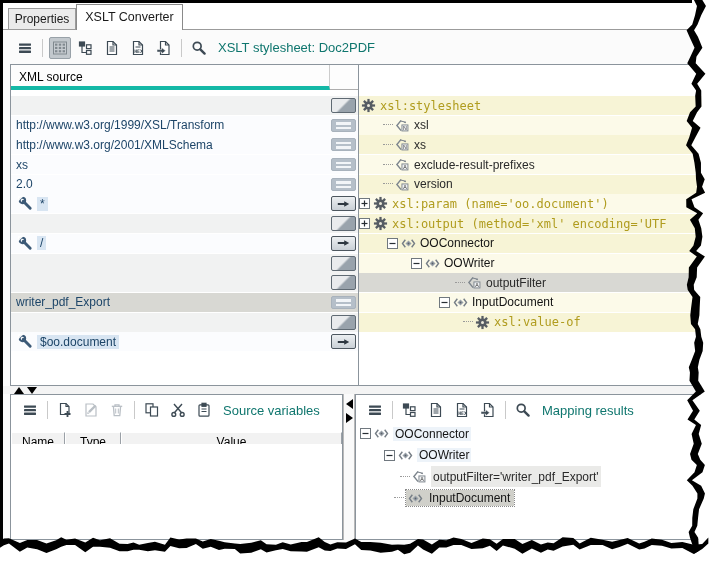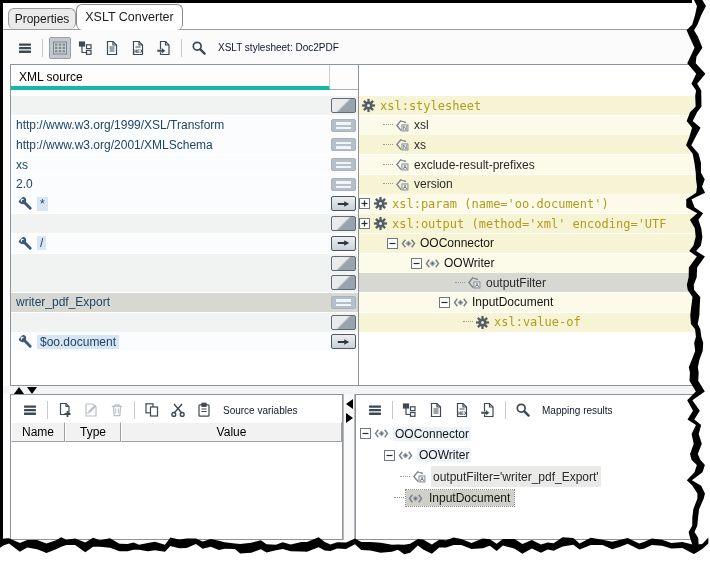--- a/index.html
+++ b/index.html
@@ -2,37 +2,37 @@
 <html><head>
 <meta charset="utf-8">
 <style>
   html,body{margin:0;padding:0;background:#fff;}
   .shot{position:relative;width:710px;height:563px;background:#fff;overflow:hidden;
         font-family:"Liberation Sans",sans-serif;font-size:12px;color:#1a1a1a;}
   
   .frame-top{position:absolute;left:0;top:0;width:692px;height:3px;background:#000;}
   .frame-left{position:absolute;left:0;top:0;width:3px;height:545px;background:#000;}
   
-  .tab{position:absolute;box-sizing:border-box;text-align:center;cursor:default;border-radius:6px;}
+  .tab{position:absolute;box-sizing:border-box;text-align:center;cursor:default;}
   .tab-inactive{left:8px;top:8px;width:68px;height:21px;line-height:20px;background:#ebebeb;
       border:1px solid #9b9b9b;border-bottom:none;z-index:1;}
   .tab-active{left:76px;top:4px;width:107px;height:26px;line-height:24px;background:#fff;
       border:1px solid #8a8a8a;border-bottom:none;z-index:3;font-size:12.5px;}
   .tabline{position:absolute;left:3px;top:29px;width:689px;height:1px;background:#9b9b9b;z-index:2;}
   .content-bg{position:absolute;left:3px;top:30px;width:705px;height:520px;background:#fbfbfb;}
   
   .toolbar{position:absolute;display:flex;align-items:center;}
   .tb-main{left:12px;top:34px;height:27px;}
   .tbtn{display:inline-flex;width:20px;height:20px;align-items:center;justify-content:center;
         color:#3d4a54;margin:0 2px;border:1px solid transparent;border-radius:2px;}
   .tbtn svg{width:16px;height:16px;}
   .tbtn.pressed{background:#c2c8cd;border-color:#98a1a8;color:#80898f;}
   .tbtn.disabled{color:#b9bfc5;}
   .tsep{display:inline-block;width:1px;height:18px;background:#c9c9c9;margin:0 4px;}
-  .tb-label{margin-left:6px;color:#0f172a;font-size:10px;white-space:nowrap;}
+  .tb-label{margin-left:6px;color:#0f766e;font-size:13px;white-space:nowrap;}
   
   .main{position:absolute;left:10px;top:64px;width:700px;height:322px;background:#fff;
         border:1px solid #8b949c;border-right:none;box-sizing:border-box;}
   .panel-header{position:absolute;top:0;height:25px;line-height:25px;background:#fdfdfd;
         border-bottom:4px solid #14b8a6;padding-left:8px;box-sizing:border-box;color:#000;}
   .src{position:absolute;left:0;top:0;width:347px;height:100%;}
   .src-h1{left:0;width:319px;border-right:1px solid #cccccc;}
   .src-h2{position:absolute;top:0;left:319px;width:28px;height:25px;background:#fdfdfd;border-bottom:1px solid #aeaeae;box-sizing:border-box;}
   .tgt{position:absolute;left:347px;top:0;width:353px;height:100%;border-left:1px solid #8b949c;box-sizing:border-box;}
   .tgt-h{left:0;width:100%;}
@@ -72,21 +72,21 @@
   .tri-down{border-left:5px solid transparent;border-right:5px solid transparent;border-top:7px solid #000;}
   .tri-left{border-top:5px solid transparent;border-bottom:5px solid transparent;border-right:7px solid #000;}
   .tri-right{border-top:5px solid transparent;border-bottom:5px solid transparent;border-left:7px solid #000;}
   .vsplit{position:absolute;left:343px;top:394px;width:12px;height:146px;background:#fafafa;
         border-left:1px solid #b9b9b9;border-right:1px solid #b9b9b9;box-sizing:border-box;}
   
   .bpanel{position:absolute;top:394px;height:146px;background:#fff;border:1px solid #8b949c;box-sizing:border-box;}
   .vars{left:10px;width:333px;}
   .results{left:355px;width:353px;border-right:none;}
   .tb-sub{left:6px;top:2px;height:26px;position:absolute;}
-  .vars-head{position:absolute;left:0;top:27px;right:0;height:20px;display:flex;}
+  .vars-head{position:absolute;left:0;top:37px;right:0;height:20px;display:flex;}
   .vh-cell{box-sizing:border-box;background:#f2f2f2;border-top:1px solid #fff;border-left:1px solid #fff;
         border-right:1px solid #9aa0a6;border-bottom:1px solid #9aa0a6;text-align:center;line-height:18px;color:#000;}
   .rtree{position:absolute;left:2px;top:28px;right:0;}
   .rrow{height:21px;margin-bottom:0.5px;display:flex;align-items:center;white-space:nowrap;overflow:hidden;}
   .rrow .lbl-elem{background:#edf3f9;padding:0 2px;}
   .rrow .lbl-attr{background:#eaeae8;padding:18px 2px;}
   .rrow.sel .selwrap{background:#d0d0ca;outline:1px dotted #8a8a8a;}
   .rrow.sel .lbl-elem{background:transparent;}
   .selwrap{display:inline-flex;align-items:center;padding:0 2px;}
   .torn{position:absolute;z-index:50;pointer-events:none;}

